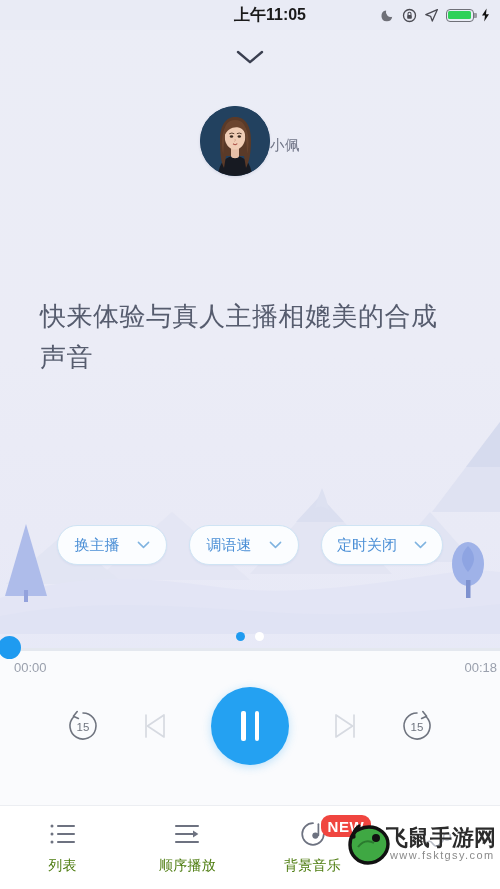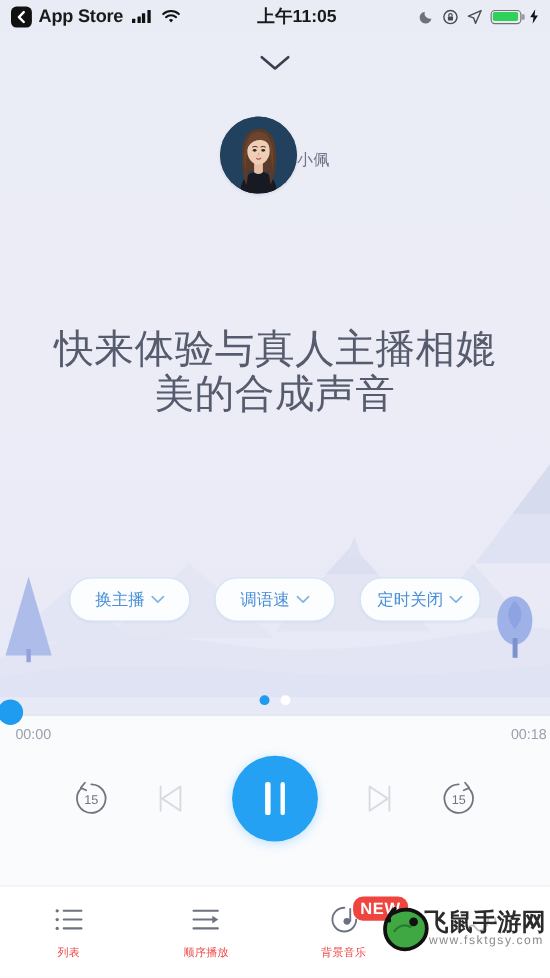--- a/index.html
+++ b/index.html
@@ -71,40 +71,40 @@
     background: #22415f; position: relative; box-shadow: 0 1px 3px rgba(40,50,90,.13);
   }
   .avatar svg { display: block; }
   .speaker-name {
     margin-top: 9px; font-size: 14.5px; color: #6f7486; letter-spacing: .5px;
   }
 
   
   .headline {
     position: absolute; top: 296px; left: 0; width: 500px;
-    text-align: center; font-size: 36px; line-height: 41px;
+    text-align: left; font-size: 26px; line-height: 41px;
     color: #565c6e; letter-spacing: .5px; padding: 0 40px;
   }
 
   
   .scenery {
     position: absolute; left: 0; bottom: 255px; width: 500px; height: 250px;
     pointer-events: none;
   }
   .scenery svg { display: block; width: 500px; height: 250px; }
 
   
   .pill-row {
     position: absolute; top: 525px; left: 0; width: 500px;
     display: flex; justify-content: center; gap: 22px;
   }
   .pill {
     min-width: 110px; height: 40px; border-radius: 20px;
     background: #fbfdff; border: 1px solid #cfe4f4;
-    display: flex; align-items: center; justify-content: center; gap: 5px;
+    display: flex; align-items: center; justify-content: center; gap: 17px;
     font-size: 15px; color: #4b8fd6; cursor: pointer;
     padding: 0 15px; box-shadow: 0 1px 2px rgba(80,120,180,.07);
   }
   .pill .chev { display: block; }
 
   
   .dots {
     position: absolute; top: 632px; left: 0; width: 500px;
     display: flex; justify-content: center; gap: 10px;
   }
@@ -148,21 +148,21 @@
   .tabbar {
     position: absolute; left: 0; bottom: 0; width: 500px; height: 84px;
     background: #ffffff; border-top: 1px solid #eceef2;
     display: flex; align-items: center;
   }
   .tab {
     flex: 1; height: 100%; display: flex; flex-direction: column;
     align-items: center; justify-content: center; gap: 9px;
     position: relative; cursor: pointer;
   }
-  .tab-label { font-size: 10px; color: #ef4444; letter-spacing: .3px; }
+  .tab-label { font-size: 14px; color: #4d7c0f; letter-spacing: .3px; }
   .tab-icon { height: 28px; display: flex; align-items: center; justify-content: center; }
   .new-badge {
     position: absolute; top: 9px; left: 50%; margin-left: 8px;
     background: #f0453f; color: #fff; font-size: 15px; font-weight: bold;
     padding: 2.5px 7px 2.5px 7px; border-radius: 9px; letter-spacing: .6px;
   }
 
   
   .watermark {
     position: absolute; right: 4px; bottom: 8px; width: 150px; height: 72px;
@@ -177,39 +177,20 @@
     position: absolute; left: 44px; top: 40px;
     font-size: 11px; color: #8a8a8a; letter-spacing: 1.4px; white-space: nowrap;
   }
 </style>
 </head>
 <body>
 
 <div id="app">
 
   <div class="statusbar">
-    <div class="sb-left">
-      <span class="back-chip">
-        <svg width="11" height="13" viewBox="0 0 11 13">
-          <path d="M7.6 2 L3.2 6.5 L7.6 11" fill="none" stroke="#fff" stroke-width="2.2" stroke-linecap="round" stroke-linejoin="round"></path>
-        </svg>
-      </span>
-      <span class="sb-appname">App Store</span>
-      <span class="sb-signal">
-          <i></i>
-          <i></i>
-          <i></i>
-          <i></i>
-        </span>
-      <svg width="17" height="13" viewBox="0 0 17 13" style="margin-left:4px">
-        <path d="M8.5 11.4 L6.6 9.2 a2.9 2.9 0 0 1 3.8 0 Z" fill="#111"></path>
-        <path d="M3.9 6.6 a6.8 6.8 0 0 1 9.2 0" fill="none" stroke="#111" stroke-width="1.9" stroke-linecap="round"></path>
-        <path d="M1.4 3.8 a10.6 10.6 0 0 1 14.2 0" fill="none" stroke="#111" stroke-width="1.9" stroke-linecap="round"></path>
-      </svg>
-    </div>
 
     <div class="sb-center">上午11:05</div>
 
     <div class="sb-right">
       <svg width="14" height="14" viewBox="0 0 14 14">
         <path d="M11.2 8.8 A5 5 0 0 1 5.1 2.6 A5.4 5.4 0 1 0 11.2 8.8 Z" fill="#6f7078"></path>
       </svg>
       <svg width="15" height="15" viewBox="0 0 15 15">
         <circle cx="7.5" cy="7.5" r="6" fill="none" stroke="#4a4a52" stroke-width="1.3"></circle>
         <rect x="5.2" y="7" width="4.6" height="3.7" rx="0.7" fill="#4a4a52"></rect>

